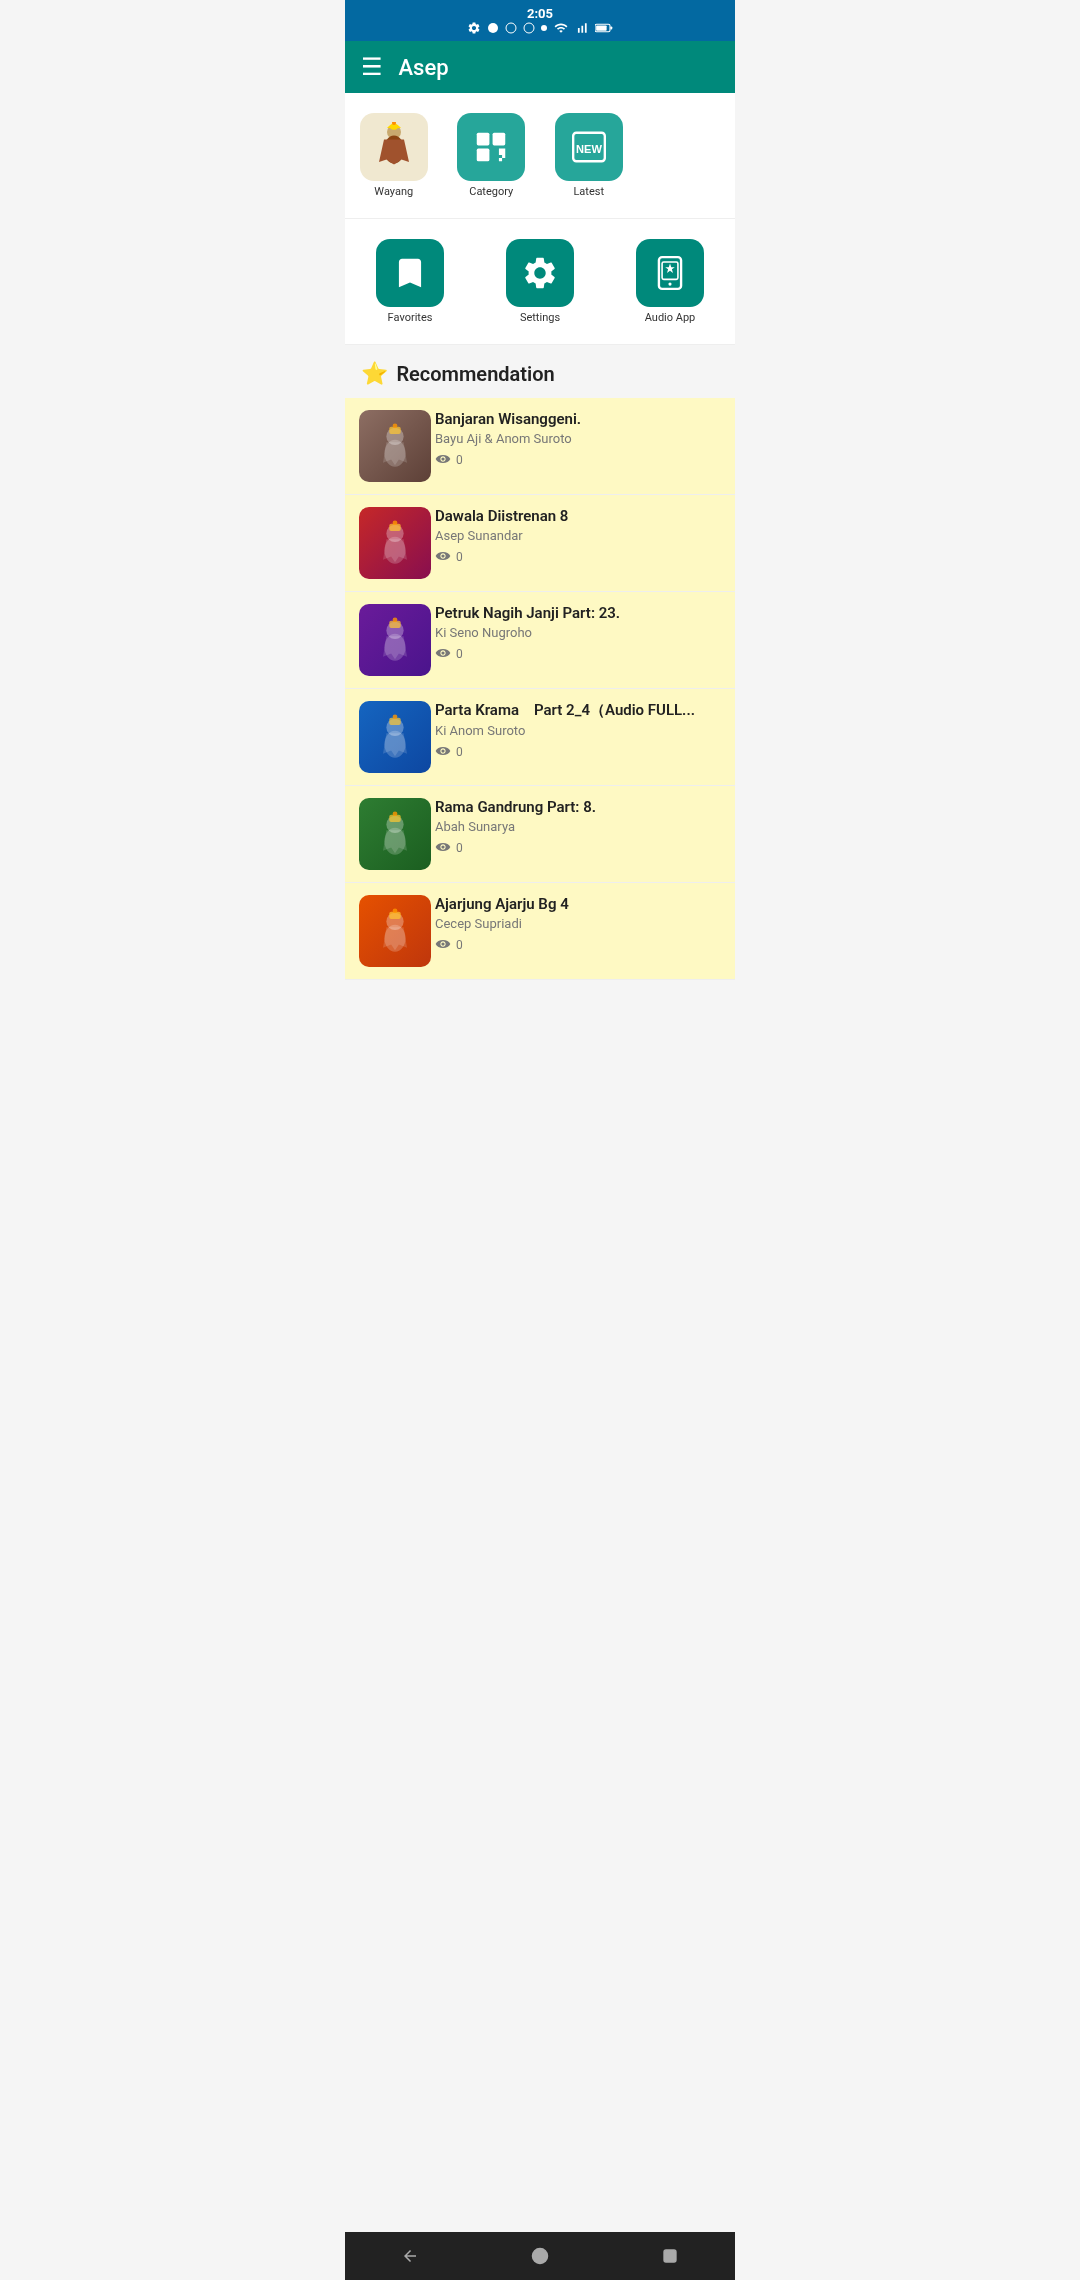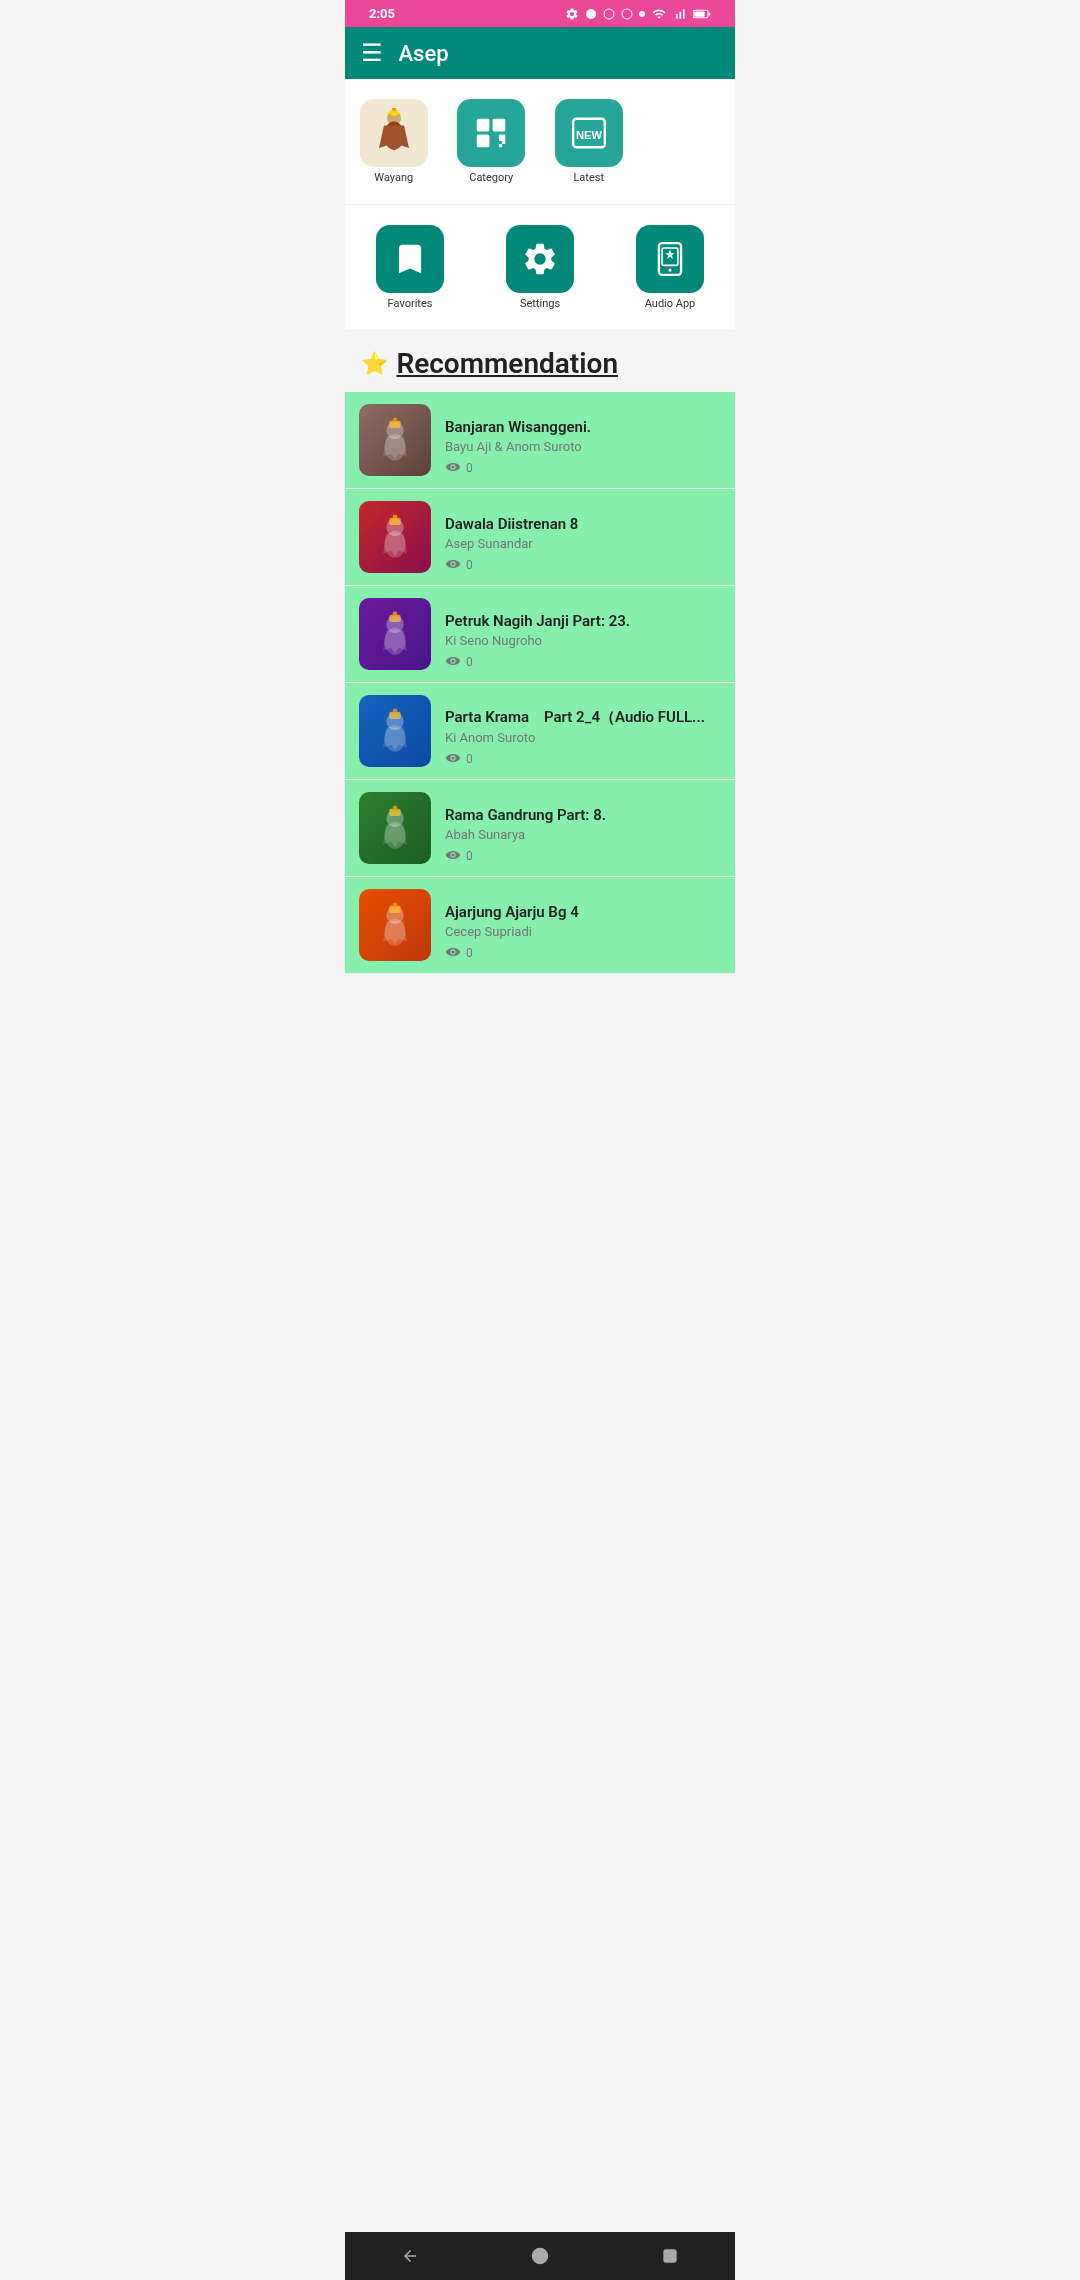--- a/index.html
+++ b/index.html
@@ -9,28 +9,29 @@
       background: #f5f5f5;
       width: 390px;
       min-height: 100vh;
       margin: 0 auto;
       position: relative;
       overflow-x: hidden;
     }
 
     
     .status-bar {
-      background: #ec4899;
+      background: #0369a1;
       color: white;
       display: flex;
       justify-content: space-between;
       align-items: center;
       padding: 6px 24px;
       font-size: 13px;
       font-weight: 500;
+      flex-direction: column;
     }
     .status-bar .time { font-weight: 700; }
     .status-icons { display: flex; gap: 6px; align-items: center; }
 
     
     .toolbar {
       background: #00897B;
       display: flex;
       align-items: center;
       padding: 12px 16px;
@@ -116,32 +117,31 @@
     
     .recommendation-header {
       display: flex;
       align-items: center;
       gap: 8px;
       padding: 16px 16px 12px 16px;
       background: #f5f5f5;
     }
     .star-icon { color: #FF9800; font-size: 22px; }
     .recommendation-title {
-      font-size: 28px;
+      font-size: 20px;
       font-weight: 600;
       color: #222;
-      text-decoration: underline;
     }
 
     
     .list-item {
-      background: #86efac;
-      display: flex;
-      align-items: flex-end;
-      gap: 14px;
+      background: #fef9c3;
+      display: flex;
+      align-items: flex-start;
+      gap: 4px;
       padding: 12px 14px;
       border-bottom: 1px solid #eee;
       cursor: pointer;
     }
     .list-thumb {
       width: 72px;
       height: 72px;
       border-radius: 10px;
       overflow: hidden;
       flex-shrink: 0;

